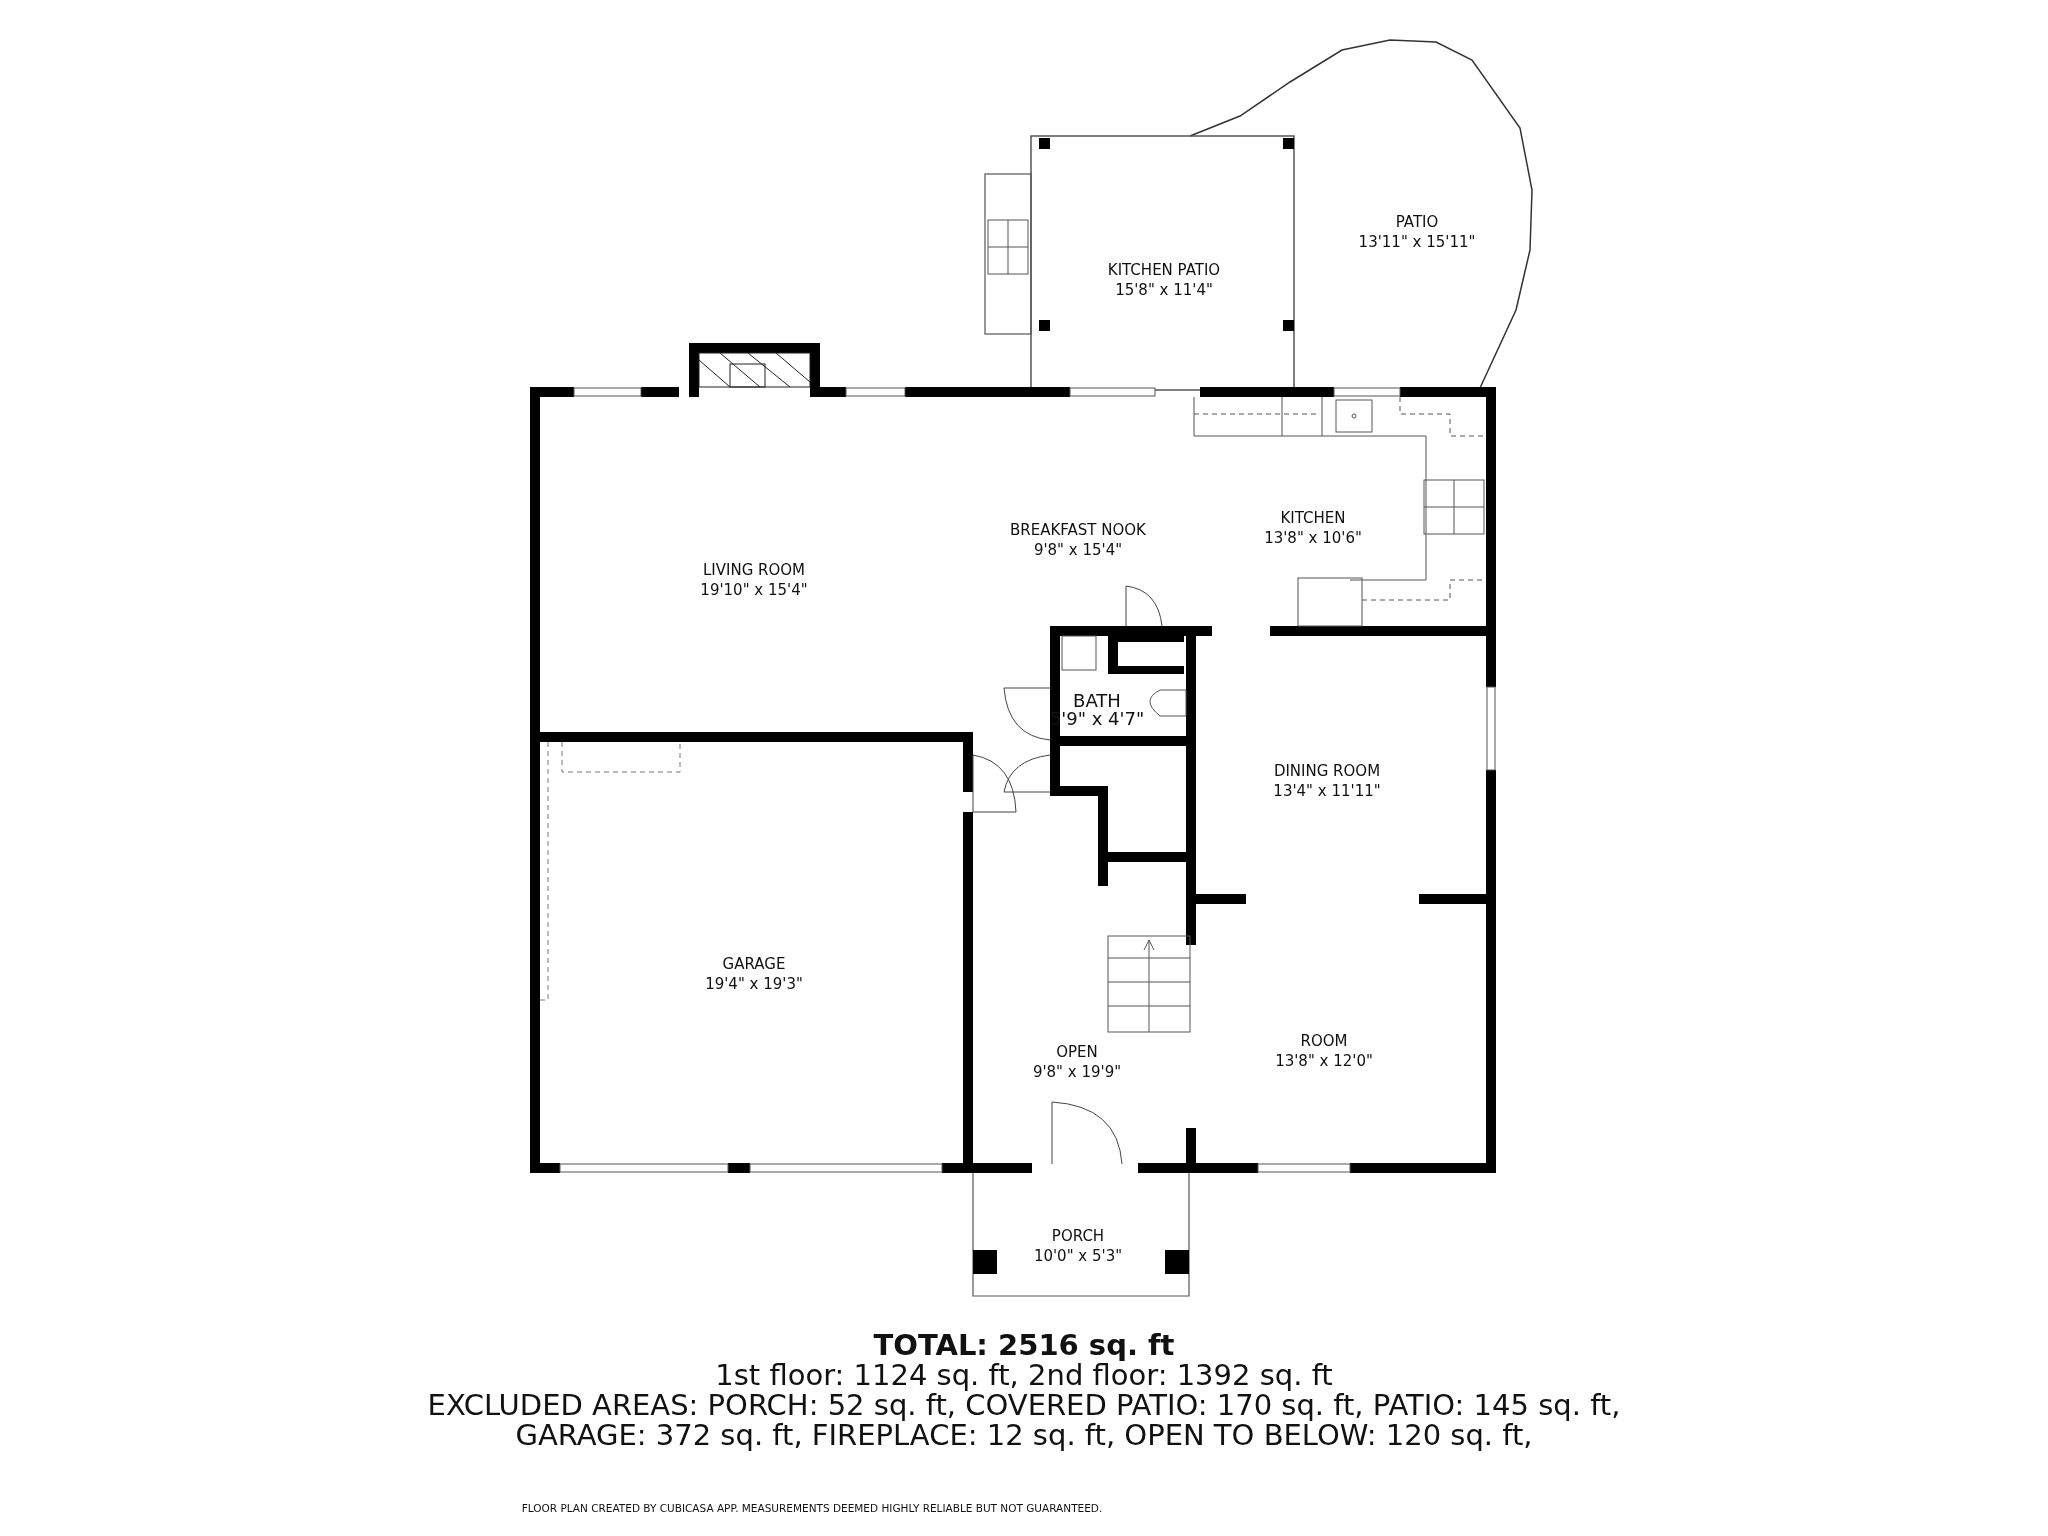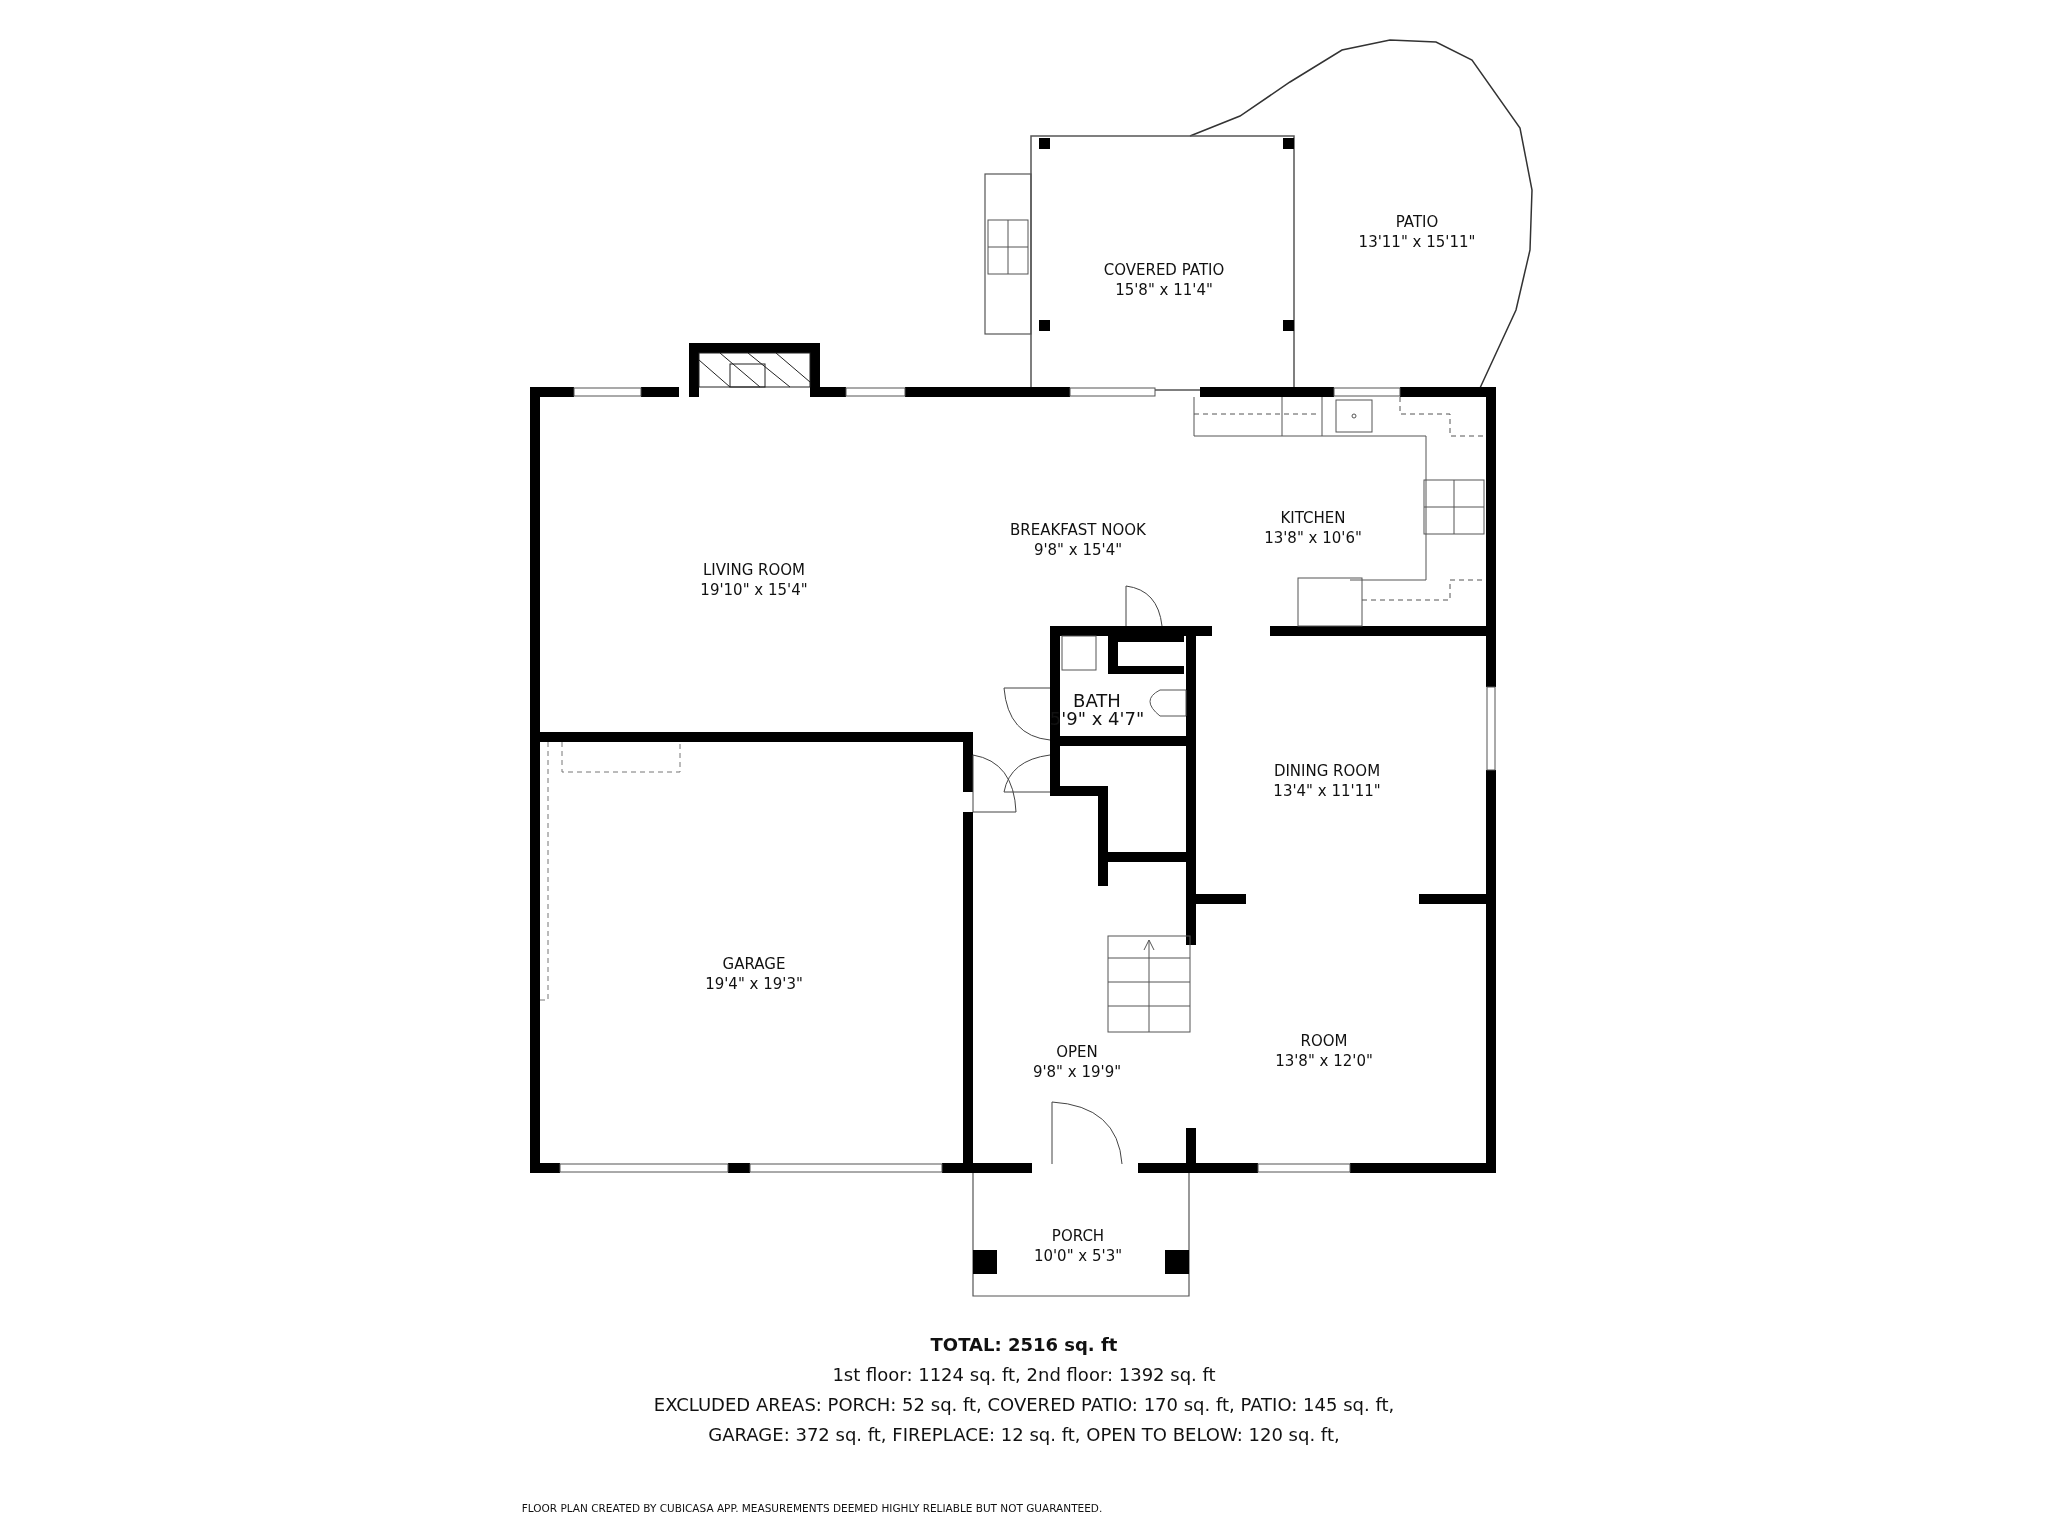--- a/index.html
+++ b/index.html
@@ -1,20 +1,20 @@
 <!DOCTYPE html>
 <html><head>
 <meta charset="utf-8">
 <style>
   html, body { margin:0; padding:0; background:#ffffff; }
   body { width:2048px; height:1536px; position:relative; overflow:hidden; font-family:"DejaVu Sans", sans-serif; color:#111; }
   svg#plan { position:absolute; left:0; top:0; }
   .lbl { position:absolute; text-align:center; font-size:15px; line-height:20px; color:#111; white-space:nowrap; transform:translateX(-50%);margin-top:14px; }
   .lbl span { display:block; }
-  .summary { position:absolute; left:0; width:2048px; text-align:center; font-size:18px; line-height:30px; color:#111; }
+  .summary { position:absolute; left:0; width:2048px; text-align:center; font-size:29px; line-height:30px; color:#111; }
   .summary .total { font-weight:bold; }
   .footer { position:absolute; left:0; width:1624px; top:1502px; text-align:center; font-size:10.5px; color:#111; }
 </style>
 </head>
 <body>
 
 <svg id="plan" width="2048" height="1536" viewBox="0 0 2048 1536" xmlns="http://www.w3.org/2000/svg">
 
   <path d="M1190,136 L1240,116 L1290,82 L1342,50 L1390,40 L1436,42 L1472,60 L1520,128 L1532,190 L1530,250 L1516,310 L1480,388" fill="none" stroke="#333" stroke-width="1.5"></path>
 
@@ -157,21 +157,21 @@
   </g>
 
   <g stroke="#555" stroke-width="1.2" fill="none">
     <polyline points="973,1173 973,1296 1189,1296 1189,1173"></polyline>
   </g>
   <rect x="973" y="1250" width="24" height="24" fill="#000"></rect>
   <rect x="1165" y="1250" width="24" height="24" fill="#000"></rect>
 </svg>
 
 <div class="lbl" style="left:1164px; top:246px;">
-  <span>COVERED PATIO</span>
+  <span>KITCHEN PATIO</span>
   <span>15'8" x 11'4"</span>
 </div>
 <div class="lbl" style="left:1417px; top:198px;">
   <span>PATIO</span>
   <span>13'11" x 15'11"</span>
 </div>
 <div class="lbl" style="left:754px; top:546px;">
   <span>LIVING ROOM</span>
   <span>19'10" x 15'4"</span>
 </div>

